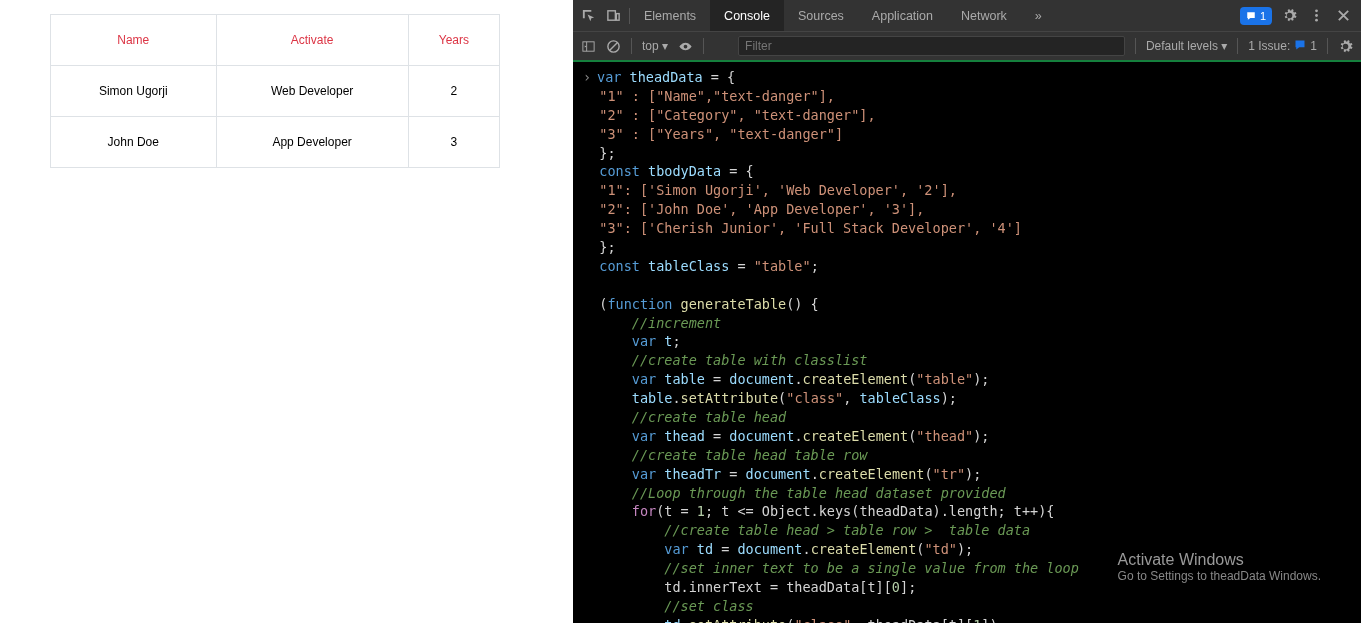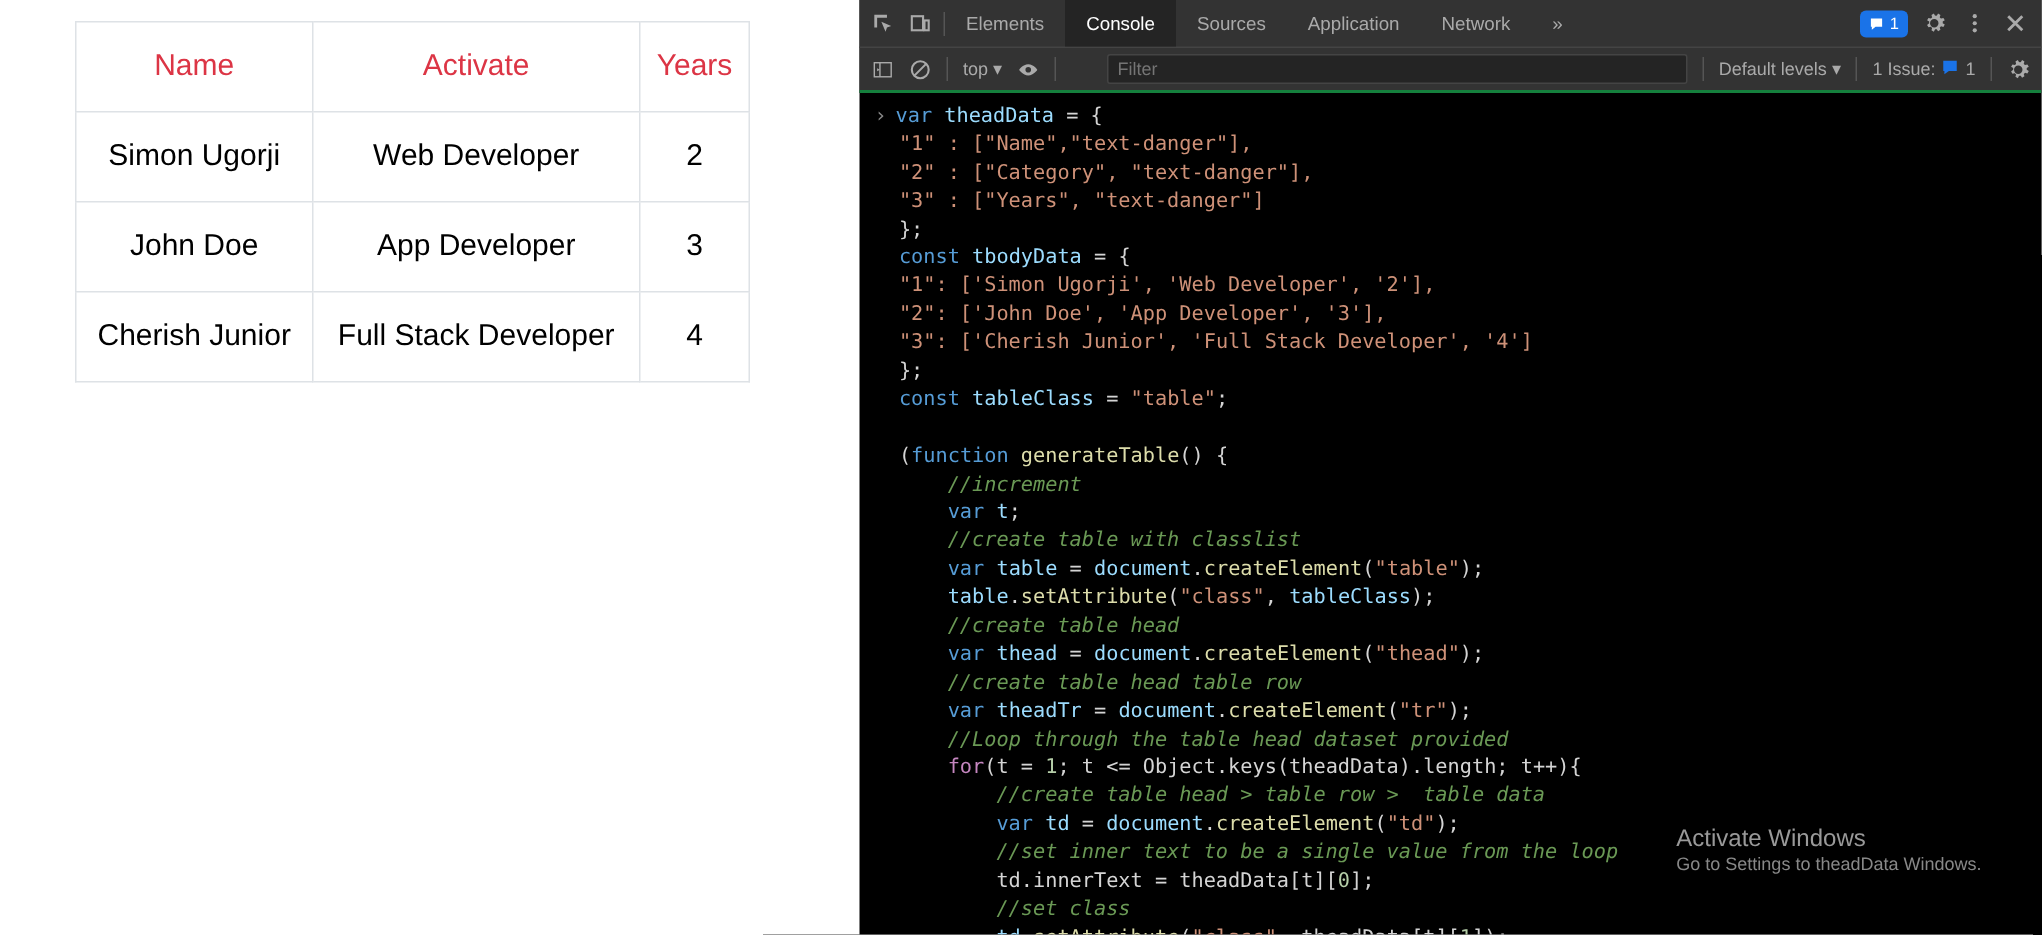--- a/index.html
+++ b/index.html
@@ -1,19 +1,19 @@
 <!DOCTYPE html>
 <html><head>
 <meta charset="utf-8">
 <style>
 * { box-sizing: border-box; margin: 0; padding: 0; }
 body { width: 1361px; height: 623px; font-family: "Segoe UI", Arial, sans-serif; overflow: hidden; display: flex; background: #fff; }
 .left-pane { width: 573px; height: 100%; background: #fff; padding: 14px 50px; }
 .data-table { border-collapse: collapse; width: 450px; }
-.data-table th, .data-table td { border: 1px solid #dee2e6; padding: 18px 8px; text-align: center; font-size: 20px; font-weight: 400; }
+.data-table th, .data-table td { border: 1px solid #dee2e6; padding: 18px 8px; text-align: center; font-size: 12px; font-weight: 400; }
 .data-table th { font-weight: 400; color: #dc3545; }
 .right-pane { width: 788px; height: 100%; background: #000000; color: #ddd; }
 .dt-tabs { display: flex; align-items: center; height: 32px; background: #333; border-bottom: 1px solid #444; }
 .dt-tab { padding: 0 14px; height: 100%; display: flex; align-items: center; font-size: 12.5px; color: #aaa; cursor: pointer; }
 .dt-tab.active { background: #242424; color: #fff; }
 .dt-tab-icons { display: flex; align-items: center; padding: 0 8px; gap: 10px; color: #aaa; }
 .spacer { flex: 1; }
 .badge { display: inline-flex; align-items: center; gap: 4px; background: #1a73e8; color: #fff; border-radius: 4px; padding: 0 6px; font-size: 11px; height: 18px; }
 .ctrl-icons { display: flex; align-items: center; gap: 12px; padding: 0 10px; color: #aaa; }
 .dt-toolbar { display: flex; align-items: center; height: 30px; background: #333; border-bottom: 2px solid #15803d; padding: 0 8px; font-size: 12px; color: #aaa; gap: 10px; }
@@ -54,25 +54,20 @@
       <tr>
         <td>Simon Ugorji</td>
         <td>Web Developer</td>
         <td>2</td>
       </tr>
       <tr>
         <td>John Doe</td>
         <td>App Developer</td>
         <td>3</td>
       </tr>
-      <tr>
-        <td>Cherish Junior</td>
-        <td>Full Stack Developer</td>
-        <td>4</td>
-      </tr>
     </tbody>
   </table>
 </div>
 
 <div class="right-pane" style="position:relative;">
 
   <div class="dt-tabs">
     <div class="dt-tab-icons">
       <span class="ico">
           <svg viewBox="0 0 16 16">

